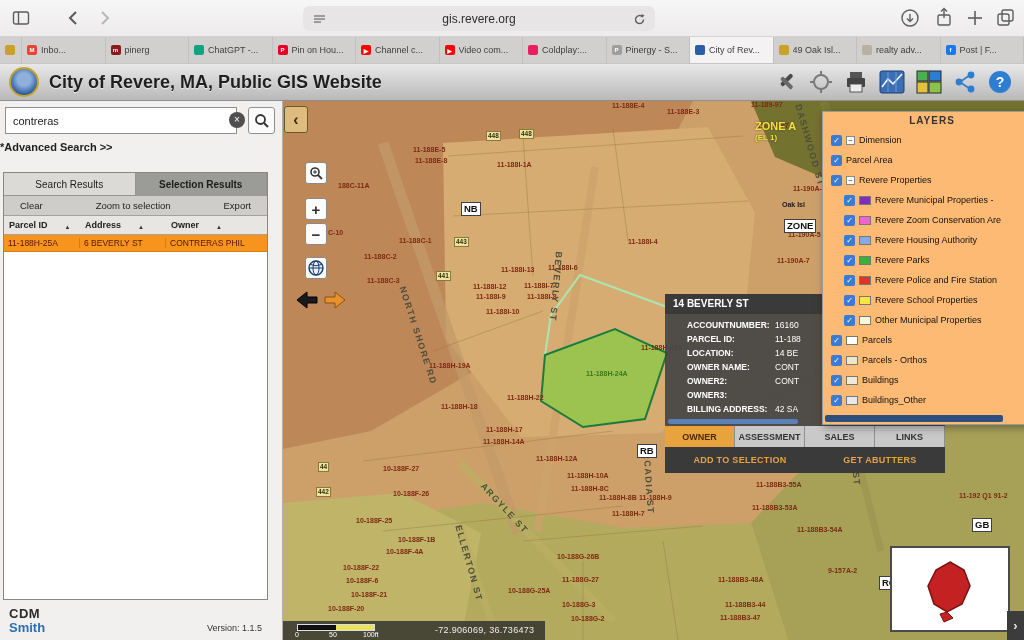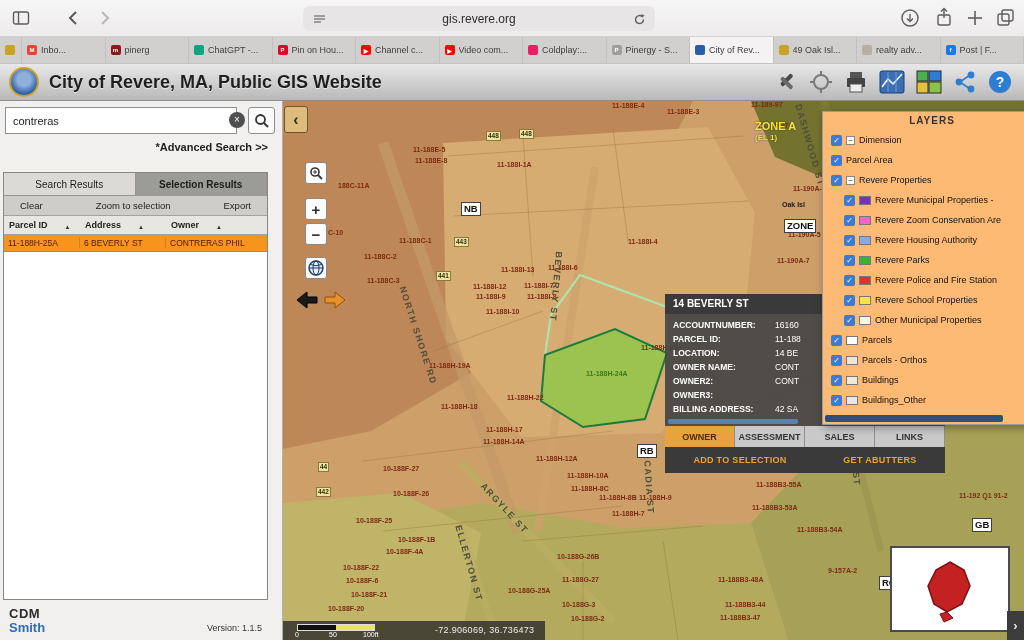--- a/index.html
+++ b/index.html
@@ -28,21 +28,21 @@
 #seal{width:30px;height:30px;border-radius:50%;margin-left:9px;background:radial-gradient(circle at 50% 40%,#8FB0DA 0 32%,#2B5EA7 72%);border:2px solid #C9A227;flex:0 0 30px}
 #apptitle{font-size:18px;font-weight:bold;color:#1F1F1F;margin-left:10px;text-shadow:0 1px 0 rgba(255,255,255,.6)}
 #hicons{margin-left:auto;display:flex;gap:11px;margin-right:12px;align-items:center}
 #hicons>span{display:flex}
 
 
 #leftpanel{position:absolute;left:0;top:101px;width:283px;height:539px;background:#F1F0EE;border-right:1px solid #B3B0AA;z-index:5}
 #searchinput{position:absolute;left:5px;top:6px;width:232px;height:27px;border:1px solid #8F8F8F;background:#fff;font-size:11px;padding:0 24px 0 7px;color:#222;font-family:"Liberation Sans",sans-serif}
 #clearbtn{position:absolute;left:229px;top:11px;width:16px;height:16px;border-radius:50%;background:#4F4F4F;color:#fff;font-size:10px;line-height:15px;text-align:center;cursor:pointer}
 #searchbtn{position:absolute;left:248px;top:6px;width:27px;height:27px;border:1px solid #8F8F8F;border-radius:3px;background:#FBFBFB;display:flex;align-items:center;justify-content:center}
-#advsearch{position:absolute;left:0;top:40px;width:268px;text-align:right;font-size:11px;font-weight:bold;color:#1E1E1E;cursor:pointer}
+#advsearch{position:absolute;left:0;top:40px;width:268px;font-size:11px;font-weight:bold;color:#1E1E1E;cursor:pointer}
 #results{position:absolute;left:3px;top:71px;width:265px;height:428px;border:1px solid #8A8783;background:#fff;display:flex;flex-direction:column}
 #rtabs{display:flex;height:23px;flex:0 0 23px}
 .rtab{flex:1;display:flex;align-items:center;justify-content:center;font-size:10px;color:#1C1C1C;background:#DCDAD6;border-right:1px solid #979490;border-bottom:1px solid #979490}
 .rtab.active{background:#9B9B98;font-weight:bold;border-bottom:none}
 #rtoolbar{display:flex;height:20px;flex:0 0 20px;background:#CFCDC9;border-bottom:1px solid #A5A29E;align-items:center;justify-content:space-between;padding:0 16px;font-size:9.5px;color:#1E1E1E}
 #rhead{display:flex;height:19px;flex:0 0 19px;background:#E8E6E2;border-bottom:1px solid #A5A29E;align-items:center;font-size:9px;font-weight:bold;color:#222}
 .rcol{display:flex;align-items:flex-end;gap:17px;padding-left:5px}
 #rhead .rcol:nth-of-type(1){width:76px}
 #rhead .rcol:nth-of-type(2){width:86px}
 #rhead .rcol:nth-of-type(3){width:98px}
@@ -76,21 +76,21 @@
 #sbar .sb1{width:38px;height:5px;background:#101010}
 #sbar .sb2{width:38px;height:5px;background:#E9E45A}
 .slab{position:absolute;top:10px;font-size:7px;color:#fff}
 #coords{position:absolute;left:152px;top:4px;font-size:9px;color:#EEE;letter-spacing:.3px}
 
 
 #popup{position:absolute;left:665px;top:294px;width:280px;z-index:4}
 #ptitle{height:20px;background:#3A3A3A;color:#FFF;font-size:10px;font-weight:bold;line-height:20px;padding-left:8px}
 #pbody{background:rgba(70,70,70,.93);padding:4px 0 10px;position:relative}
 .pfield{display:flex;height:14px;font-size:8.5px;color:#FFF;align-items:center}
-.pfield .fl{width:110px;padding-left:8px;font-weight:bold;flex:0 0 110px}
+.pfield .fl{width:110px;padding-left:22px;font-weight:bold;flex:0 0 110px}
 .pfield .fv{flex:1;overflow:hidden;white-space:nowrap}
 #pscroll{position:absolute;left:3px;bottom:2px;width:130px;height:5px;background:#5B80B8;border-radius:2px;cursor:pointer}
 #ptabs{display:flex;height:21px}
 .ptab{flex:1;background:#C9C9C9;border-right:1px solid #8F8F8F;display:flex;align-items:center;justify-content:center;font-size:9px;font-weight:bold;color:#333;cursor:pointer}
 .ptab.active{background:#E8A33D;color:#4A2A00}
 #pactions{height:26px;background:#3A3A3A;display:flex;align-items:center;justify-content:space-around}
 .paction{color:#E8A33D;font-size:9px;font-weight:bold;letter-spacing:.3px;cursor:pointer}
 
 
 #layers{position:absolute;left:822px;top:111px;width:220px;height:314px;background:#fdba74;border:1px solid #9A9A9A;box-shadow:2px 3px 8px rgba(0,0,0,.35);z-index:6;overflow:hidden}

